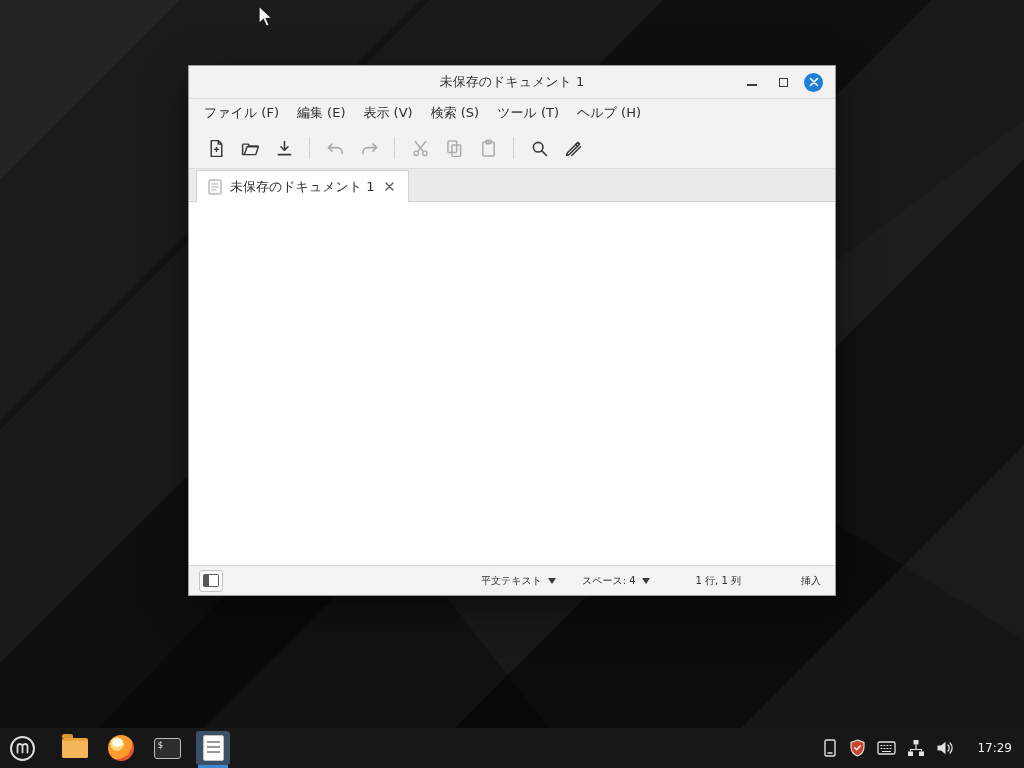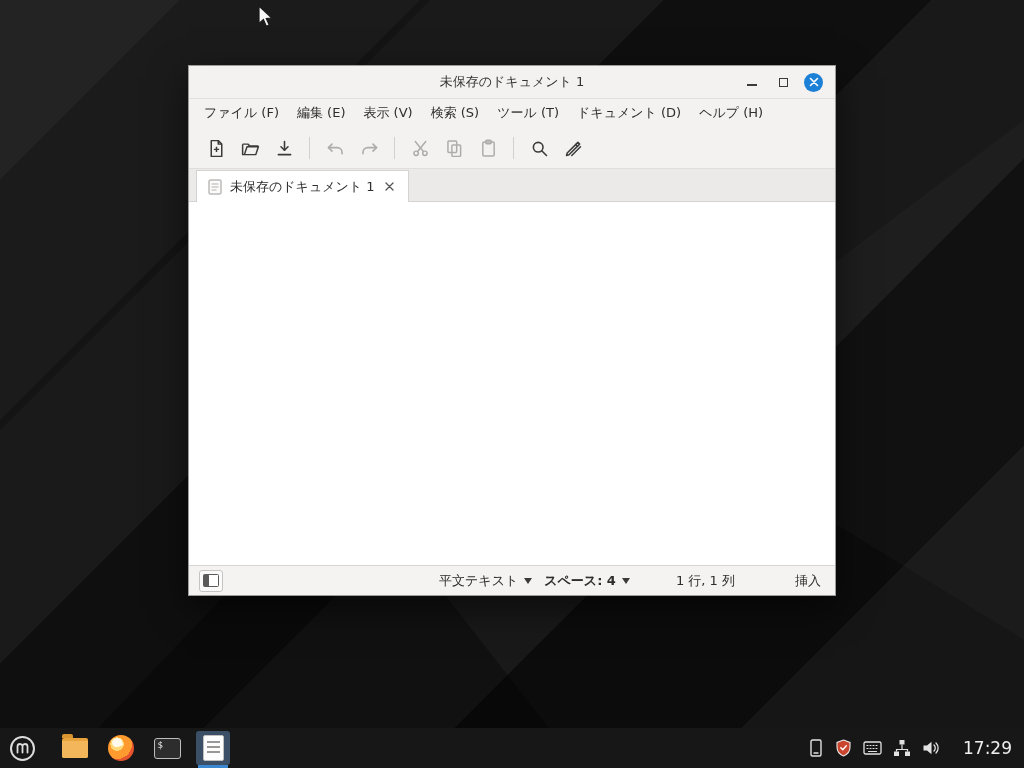--- a/index.html
+++ b/index.html
@@ -43,21 +43,21 @@
   .tool-btn { width:34px; height:30px; display:flex; align-items:center; justify-content:center; border-radius:3px; }
   .tool-sep { width:1px; height:22px; background:#d2d0ce; margin:0 8px; }
 
   .tabbar { height:33px; background:#eceae8; border-bottom:1px solid #d5d3d1; display:flex; align-items:flex-end; padding-left:7px; }
   .tab { height:32px; background:#ffffff; border:1px solid #d5d3d1; border-bottom:none; display:flex; align-items:center; gap:8px; padding:0 11px; margin-bottom:-1px; }
   .tab-label { color:#2e2e2e; }
   .tab-close { display:flex; align-items:center; justify-content:center; width:14px; height:14px; }
 
   .editor { flex:1; background:#ffffff; }
 
-  .statusbar { height:30px; background:#f4f3f2; border-top:1px solid #d8d6d4; display:flex; align-items:center; padding:0 10px; font-size:13px; color:#2e2e2e; }
+  .statusbar { height:30px; background:#f4f3f2; border-top:1px solid #d8d6d4; display:flex; align-items:center; padding:0 10px; font-size:10px; color:#2e2e2e; }
   .panel-toggle { width:24px; height:22px; border:1px solid #c6c4c2; background:#fbfafa; border-radius:3px; display:flex; align-items:center; justify-content:center; }
   .sb-group { margin-left:auto; display:flex; align-items:center; }
   .sb-drop { display:flex; align-items:center; gap:6px; padding:3px 6px; }
   .drop-arrow { width:0; height:0; border-left:4.5px solid transparent; border-right:4.5px solid transparent; border-top:6px solid #3a3a3a; margin-top:1px; }
   .sb-pos { margin-left:40px; }
   .sb-insert { margin-left:60px; margin-right:4px; }
 
   
   .taskbar { position:absolute; left:0; right:0; bottom:0; height:40px; background:rgba(24,24,24,0.97);
     display:flex; align-items:center; z-index:40; }
@@ -72,21 +72,21 @@
   .ff-ico { width:26px; height:26px; border-radius:50%; background:radial-gradient(circle at 35% 35%, #ffd977 0 28%, #ff9a2e 28% 62%, #e8542e 62%); position:relative; }
   .ff-ico::after { content:""; position:absolute; left:4px; top:3px; width:10px; height:9px; border-radius:50% 50% 0 50%; background:rgba(255,255,255,0.85); transform:rotate(-20deg); }
   .term-ico { width:27px; height:21px; background:#2d2d2d; border:1px solid #bdbdbd; border-radius:3px; position:relative; }
   .term-glyph { position:absolute; left:3px; top:1px; color:#eaeaea; font-family:"DejaVu Sans Mono","Liberation Mono",monospace; font-size:9px; }
   .xed-ico { width:21px; height:26px; background:#fdfdfd; border:1px solid #c2c0be; border-radius:2px; position:relative; }
   .xed-ico::after { content:""; position:absolute; left:3px; right:3px; top:5px; height:14px;
     background:repeating-linear-gradient(to bottom,#9a9896 0 2px, transparent 2px 5px); }
 
   .tray { margin-left:auto; display:flex; align-items:center; gap:11px; padding-right:12px; }
   .tray-ico { display:flex; align-items:center; justify-content:center; }
-  .clock { color:#efefef; font-size:17px; margin-left:12px; }
+  .clock { color:#efefef; font-size:12px; margin-left:12px; }
 
   svg { display:block; }
 </style>
 </head>
 <body>
 
 <div class="desktop">
   <div class="facet f1"></div>
   <div class="facet f2"></div>
   <div class="facet f3"></div>
@@ -116,21 +116,20 @@
       </div>
     </div>
   </div>
 
   <div class="menubar">
     <div class="menu-item">ファイル (F)</div>
     <div class="menu-item">編集 (E)</div>
     <div class="menu-item">表示 (V)</div>
     <div class="menu-item">検索 (S)</div>
     <div class="menu-item">ツール (T)</div>
-    <div class="menu-item">ドキュメント (D)</div>
     <div class="menu-item">ヘルプ (H)</div>
   </div>
 
   <div class="toolbar">
     <div class="tool-btn">
       <svg width="21" height="21" viewBox="0 0 24 24" fill="none" stroke="#3a3a3a" stroke-width="1.7" stroke-linejoin="round">
         <path d="M6 3h8l4 4v14H6z"></path>
           <path d="M14 3v4h4"></path>
           <path d="M12 10v6M9 13h6"></path>
       </svg>
@@ -220,21 +219,21 @@
       <svg width="16" height="13" viewBox="0 0 16 13">
         <rect x="0.5" y="0.5" width="15" height="12" rx="1" fill="#ffffff" stroke="#5a5a5a" stroke-width="1"></rect>
         <rect x="0.5" y="0.5" width="5.5" height="12" rx="1" fill="#5a5a5a"></rect>
       </svg>
     </div>
     <div class="sb-group">
       <div class="sb-drop">
         <span>平文テキスト</span>
         <span class="drop-arrow"></span>
       </div>
-      <div class="sb-drop" style="margin-left:0;font-weight:bold;">
+      <div class="sb-drop" style="margin-left:14px;">
         <span>スペース: 4</span>
         <span class="drop-arrow"></span>
       </div>
       <div class="sb-pos">1 行, 1 列</div>
       <div class="sb-insert">挿入</div>
     </div>
   </div>
 </div>
 
 <div class="taskbar">

